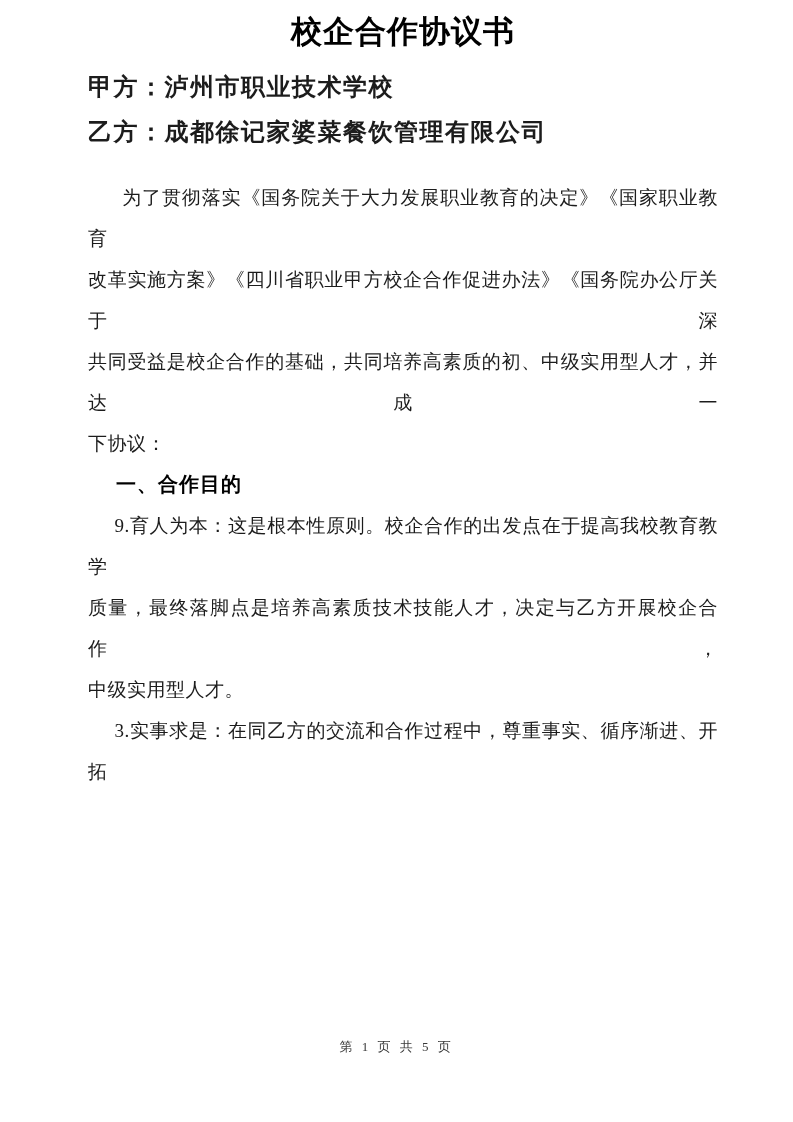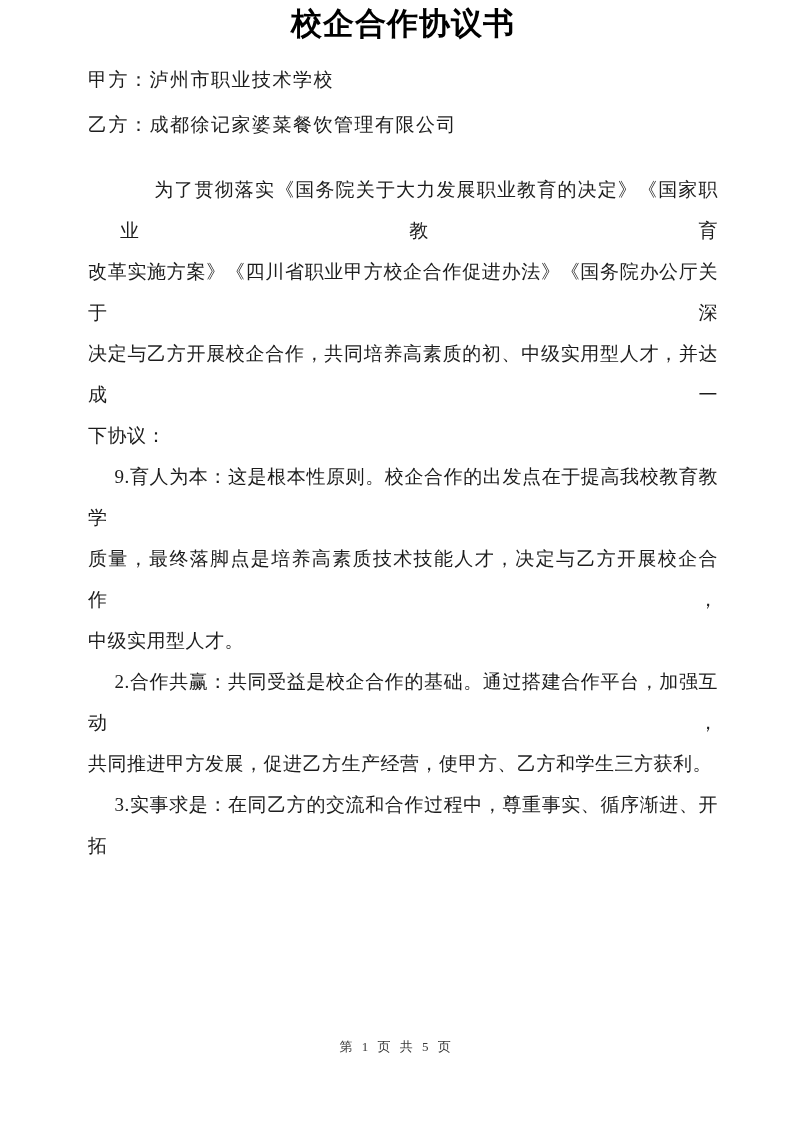--- a/index.html
+++ b/index.html
@@ -12,52 +12,52 @@
     width: 793px;
     height: 1122px;
     background: #ffffff;
     box-sizing: border-box;
     padding: 0 75px 0 88px;
     overflow: hidden;
     font-family: "Liberation Serif", "DejaVu Serif", serif;
     color: #1c1c1c;
   }
   .title {
-    margin: 4px;
+    margin: 12px;
     text-align: center;
     font-family: "Liberation Sans", "DejaVu Sans", sans-serif;
     font-weight: 700;
     font-size: 31px;
     line-height: 40px;
     color: #000000;
     letter-spacing: 1px;
   }
   .parties {
     margin-top: 13px;
-    font-size: 19px;
+    font-size: 24px;
     line-height: 45px;
     letter-spacing: 1.5px;
+    font-weight: bold;
   }
   .body-text {
     margin-top: 22px;
     font-size: 19px;
     line-height: 41px;
   }
   .para .line {
     text-align: justify;
     text-align-last: justify;
     word-break: break-all;
     letter-spacing: 0.5px;
   }
   .para .line.last {
     text-align-last: left;
   }
   .para.intro .line.first {
     text-indent: 1.8em;
-    margin-left: 32px;
   }
   .para.item .line.first {
     text-indent: 1.4em;
   }
   .heading {
     margin: 0;
     font-family: "Liberation Sans", "DejaVu Sans", sans-serif;
     font-weight: 700;
     font-size: 20px;
     line-height: 41px;
@@ -86,35 +86,32 @@
   <div class="parties">
     <div class="party">甲方：泸州市职业技术学校</div>
     <div class="party">乙方：成都徐记家婆菜餐饮管理有限公司</div>
   </div>
 
   <div class="body-text">
 
     <div class="para intro">
         <div class="line first">为了贯彻落实《国务院关于大力发展职业教育的决定》《国家职业教育</div>
         <div class="line">改革实施方案》《四川省职业甲方校企合作促进办法》《国务院办公厅关于深</div>
-        <div class="line">决定与乙方开展校企合作，共同培养高素质的初、中级实用型人才，并达成一</div>
+        <div class="line">共同受益是校企合作的基础，共同培养高素质的初、中级实用型人才，并达成一</div>
         <div class="line last">下协议：</div>
       </div>
 
+    <h2 class="heading">一、合作目的</h2>
 
     <div class="para item">
         <div class="line first">9.育人为本：这是根本性原则。校企合作的出发点在于提高我校教育教学</div>
         <div class="line">质量，最终落脚点是培养高素质技术技能人才，决定与乙方开展校企合作，</div>
         <div class="line last">中级实用型人才。</div>
       </div>
 
-    <div class="para item">
-        <div class="line first">2.合作共赢：共同受益是校企合作的基础。通过搭建合作平台，加强互动，</div>
-        <div class="line last">共同推进甲方发展，促进乙方生产经营，使甲方、乙方和学生三方获利。</div>
-      </div>
 
     <div class="para item">
         <div class="line first">3.实事求是：在同乙方的交流和合作过程中，尊重事实、循序渐进、开拓</div>
       </div>
 
   </div>
 
   <div class="footer">
     <span>第 1 页 共 5 页</span>
   </div>

